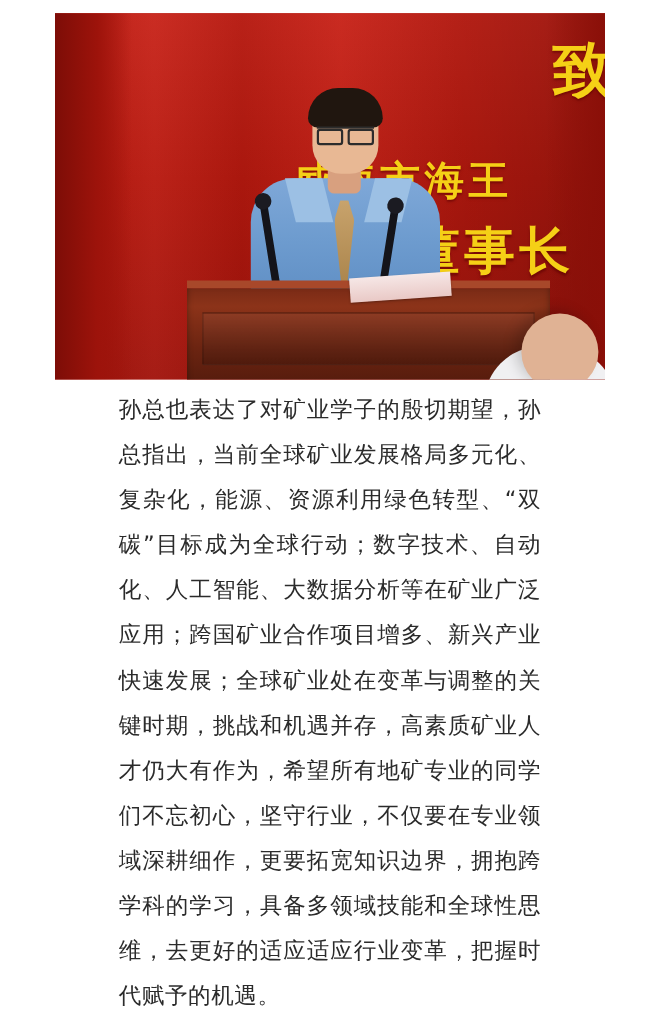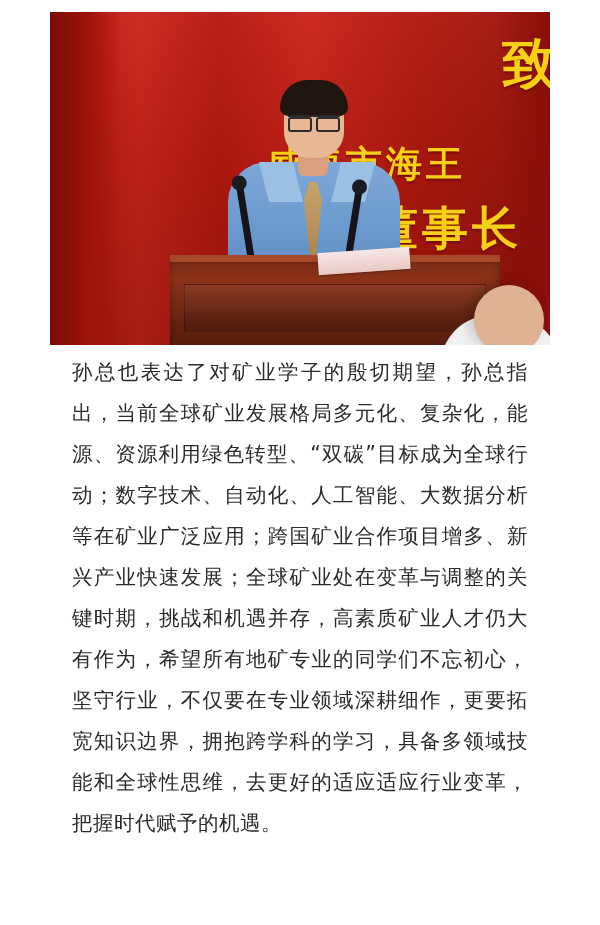--- a/index.html
+++ b/index.html
@@ -226,21 +226,21 @@
     background: #f0f0f2;
     border-radius: 60px 60px 0 0;
   }
 
   
   .article {
     position: absolute;
     left: 0;
     top: 352px;
     width: 600px;
-    padding: 0 72px;
+    padding: 0 108px;
     box-sizing: border-box;
   }
   .article p {
     margin: 0;
     font-family: "DejaVu Sans", "Liberation Sans", sans-serif;
     font-size: 20.5px;
     line-height: 41px;
     color: #2b2b2b;
     text-align: justify;
     text-justify: inter-ideograph;

